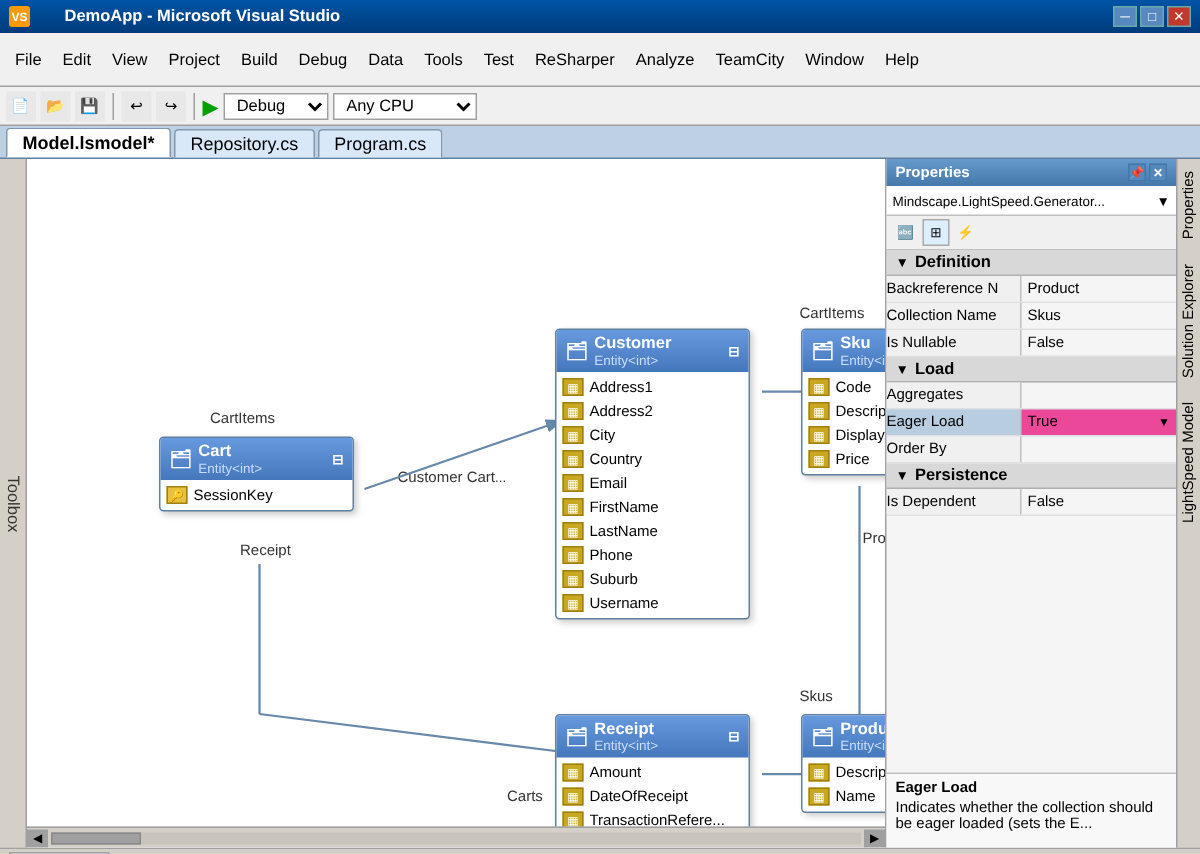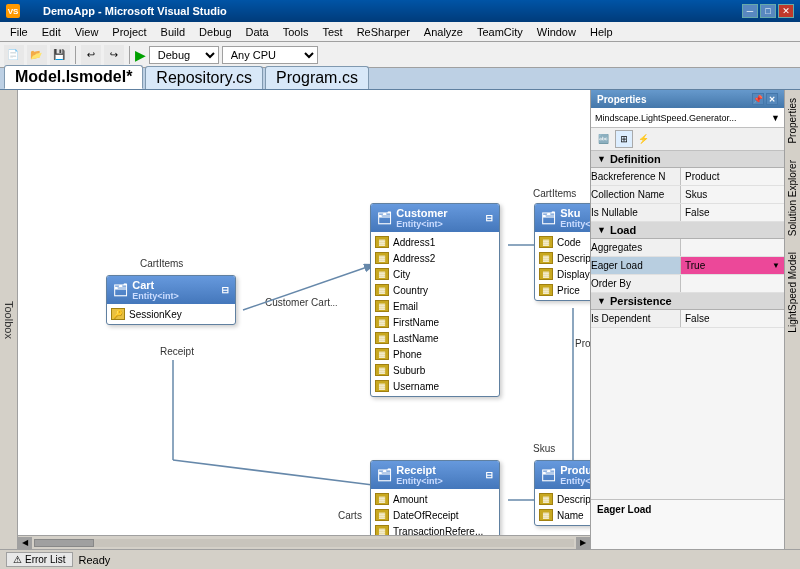--- a/index.html
+++ b/index.html
@@ -22,21 +22,21 @@
     .title-btn.close { background: #c0392b; }
     
     
     .menu-bar {
       background: #f0f0f0;
       border-bottom: 1px solid #a0a0a0;
       padding: 2px 4px;
       display: flex;
       align-items: center;
       gap: 2px;
-      height: 20px;
+      height: 36px;
     }
     .menu-item { padding: 2px 6px; font-size: 11px; cursor: pointer; }
     
     
     .toolbar {
       background: #f0f0f0;
       border-bottom: 1px solid #a0a0a0;
       padding: 2px 4px;
       display: flex;
       align-items: center;
@@ -53,21 +53,21 @@
     .tab-bar {
       background: #bdd0e4;
       display: flex;
       align-items: flex-end;
       padding: 2px 4px 0;
       border-bottom: 1px solid #6080a0;
       height: 22px;
     }
     .tab {
       padding: 2px 10px;
-      font-size: 16px;
+      font-size: 12px;
       background: #d8e8f8;
       border: 1px solid #8099b0;
       border-bottom: none;
       cursor: pointer;
       margin-right: 2px;
       border-radius: 3px 3px 0 0;
     }
     .tab.active {
       background: white;
       border-bottom: 1px solid white;
@@ -254,21 +254,21 @@
       color: white;
       padding: 3px 6px;
       display: flex;
       align-items: center;
       justify-content: space-between;
       border-radius: 2px 2px 0 0;
       font-size: 11px;
       font-weight: bold;
     }
     .entity-header-icon { font-size: 12px; margin-right: 4px; }
-    .entity-subtype { color: #ccddff; font-size: 9px; font-weight: bold; }
+    .entity-subtype { color: #ccddff; font-size: 9px; font-weight: normal; }
     .entity-collapse { font-size: 9px; cursor: pointer; }
     .entity-rows { padding: 2px 0; }
     .entity-row {
       display: flex;
       align-items: center;
       padding: 1px 4px;
       font-size: 10px;
       height: 16px;
     }
     .entity-row-icon { width: 14px; height: 12px; background: #c8a820; border: 1px solid #a08010; margin-right: 4px; font-size: 8px; display: flex; align-items: center; justify-content: center; color: white; flex-shrink: 0; }
@@ -561,20 +561,21 @@
         <span>Persistence</span>
       </div>
       <div class="props-row">
         <div class="props-name">Is Dependent</div>
         <div class="props-value">False</div>
       </div>
     </div>
 
     <div class="props-description">
       <div class="props-desc-title">Eager Load</div>
+      <div>Indicates whether the collection should be eager loaded (sets the E...</div>
     </div>
   </div>
 
   <div class="right-tabs">
     <div class="right-tab-item">Properties</div>
     <div class="right-tab-item">Solution Explorer</div>
     <div class="right-tab-item">LightSpeed Model</div>
   </div>
 </div>
 

